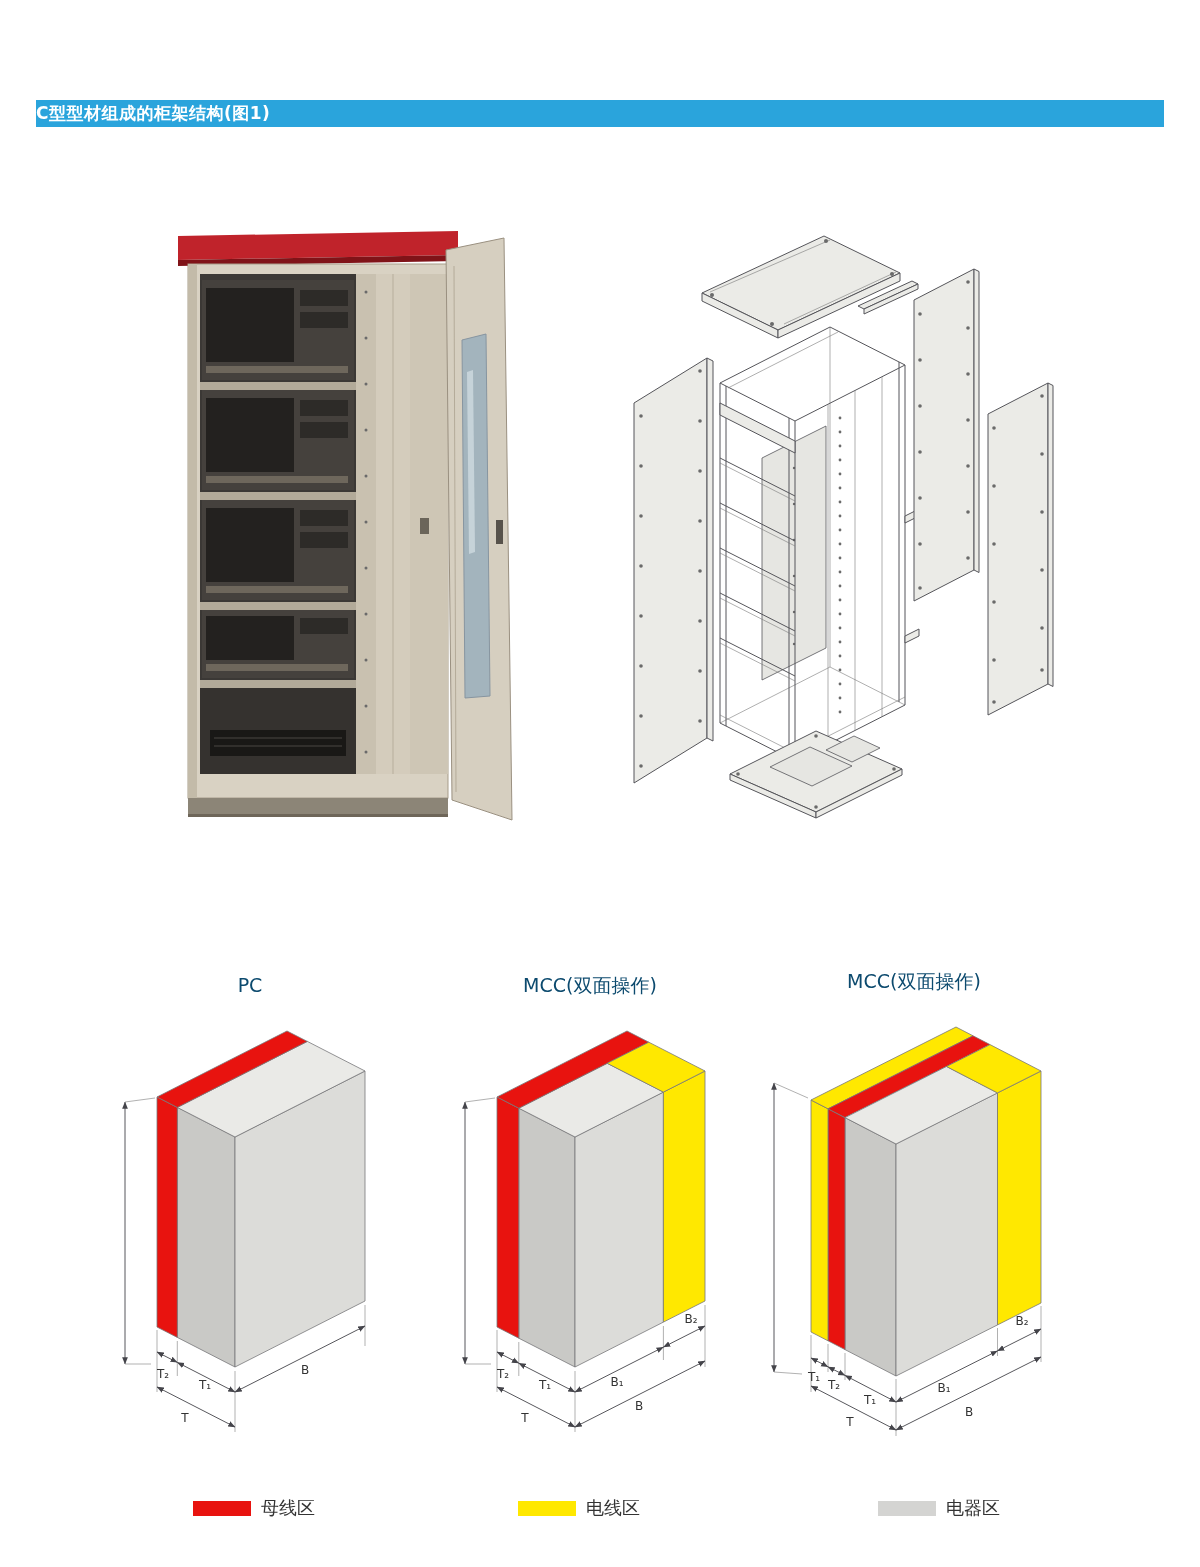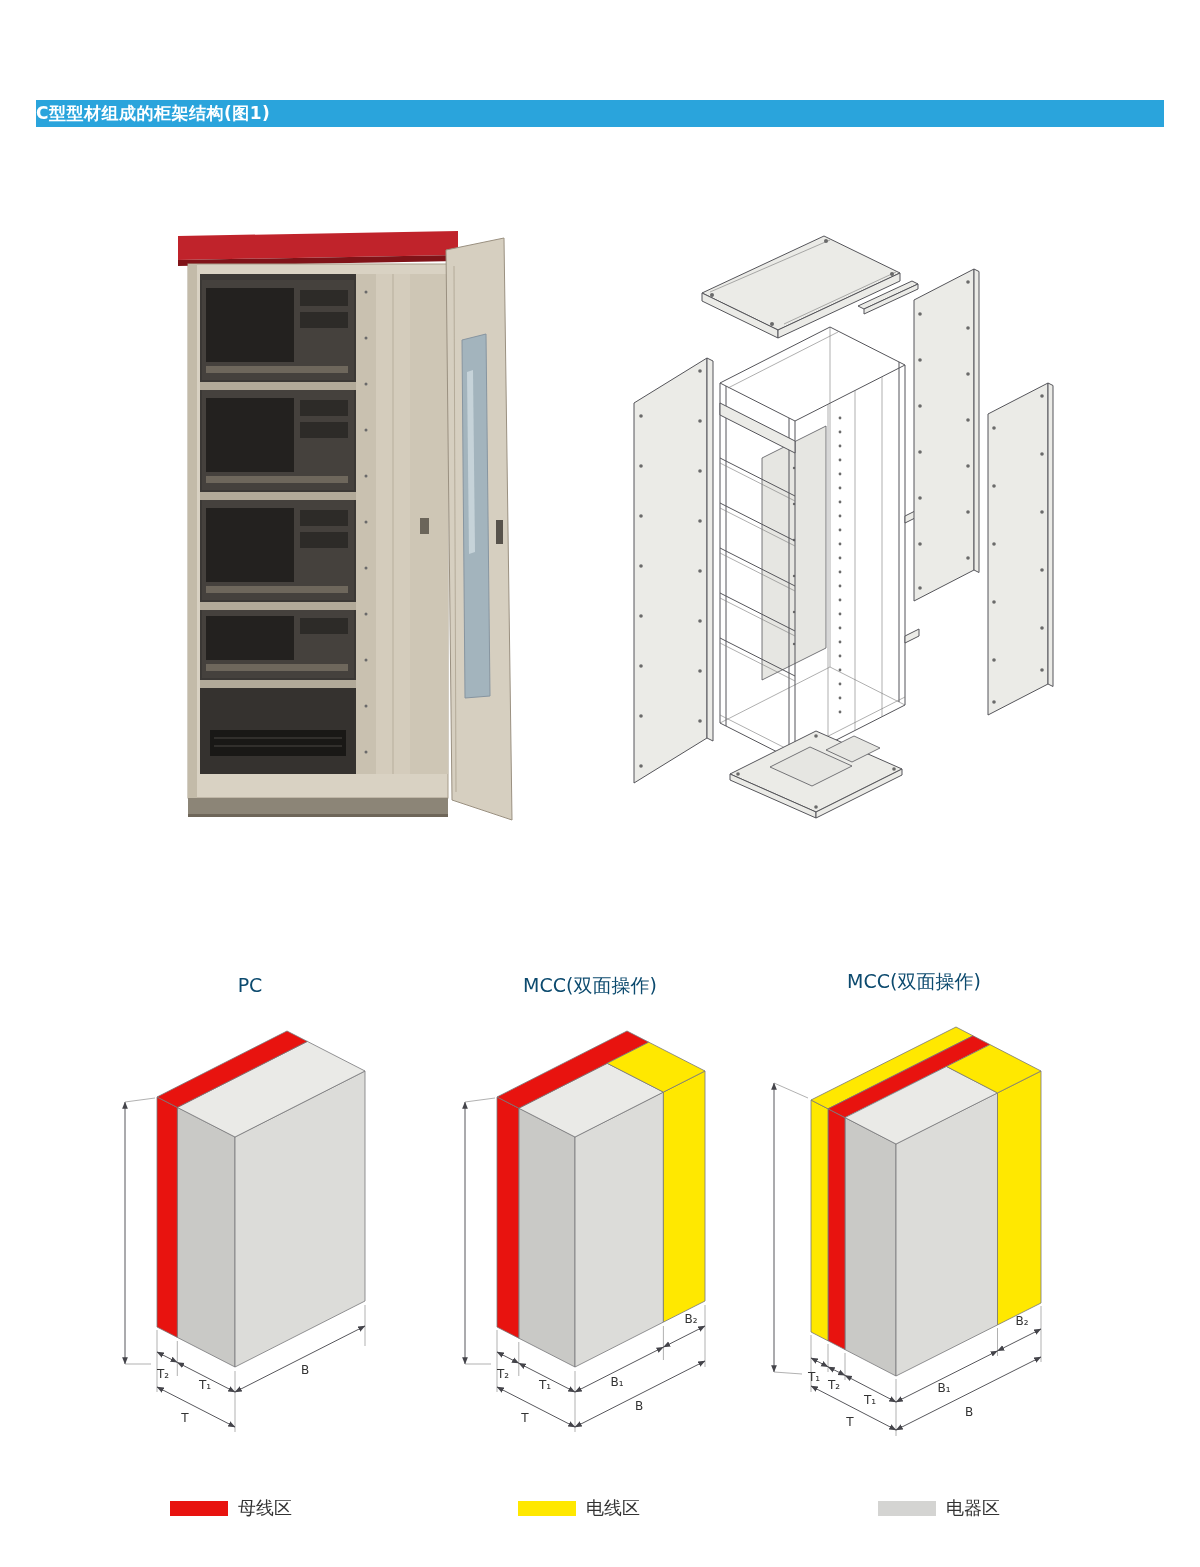--- a/index.html
+++ b/index.html
@@ -31,21 +31,21 @@
   .ext{stroke:#8f8f8f;stroke-width:.7}
   .dimtxt{font-size:12px;fill:#333;text-anchor:middle;font-family:"DejaVu Sans",sans-serif}
 
   .panel{fill:#ebebe7;stroke:#55555a;stroke-width:1;stroke-linejoin:round}
   .panel2{fill:#e6e6e2;stroke:#55555a;stroke-width:.8;stroke-linejoin:round}
   .frameln{stroke:#55555a;stroke-width:1;fill:none}
   .thin{stroke:#787878;stroke-width:.6;fill:none}
   .dot{fill:#6a6a6a}
 
   .legend-item{position:absolute;top:1496px;display:flex;align-items:center;gap:10px}
-  .li1{left:170px}
+  .li1{left:193px}
   .li2{left:518px}
   .li3{left:878px}
   .legend-label{font-size:18px;color:#333}
   .swatch{display:block}
 </style>
 </head>
 <body>
 
 <div class="page">
 

